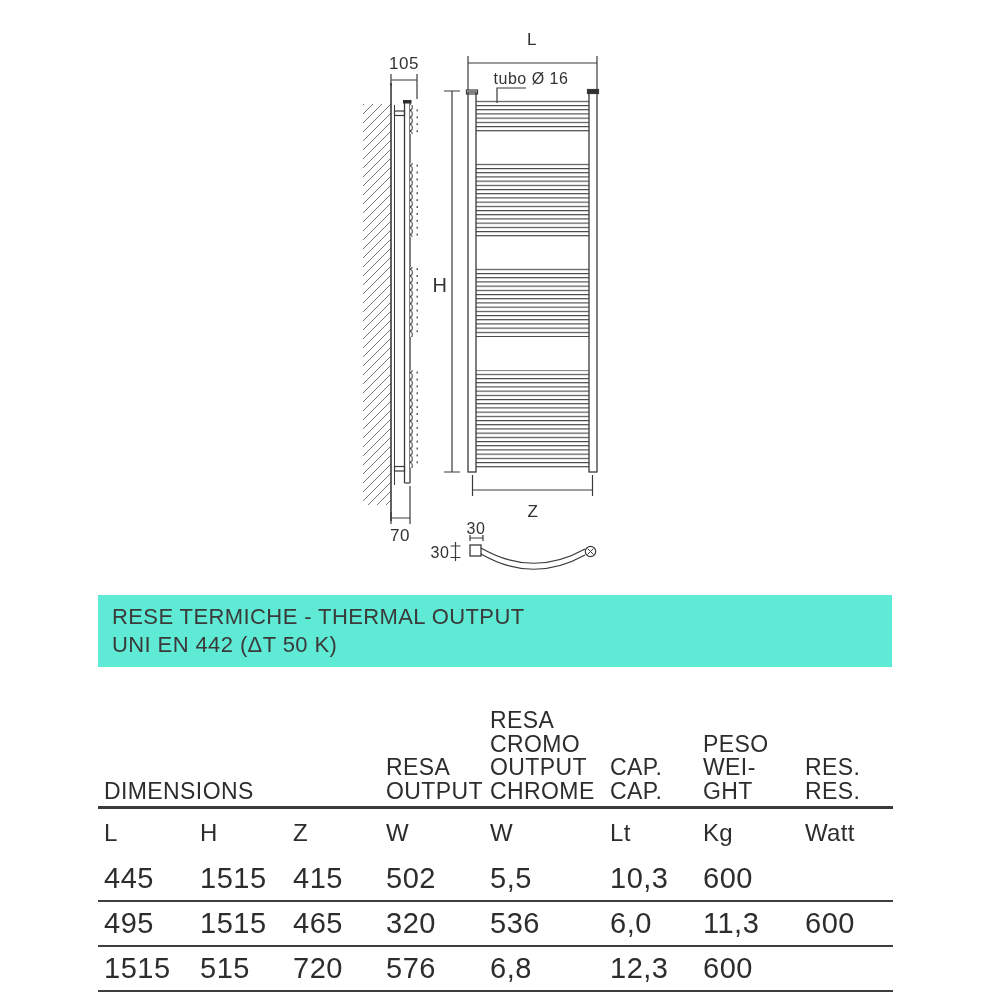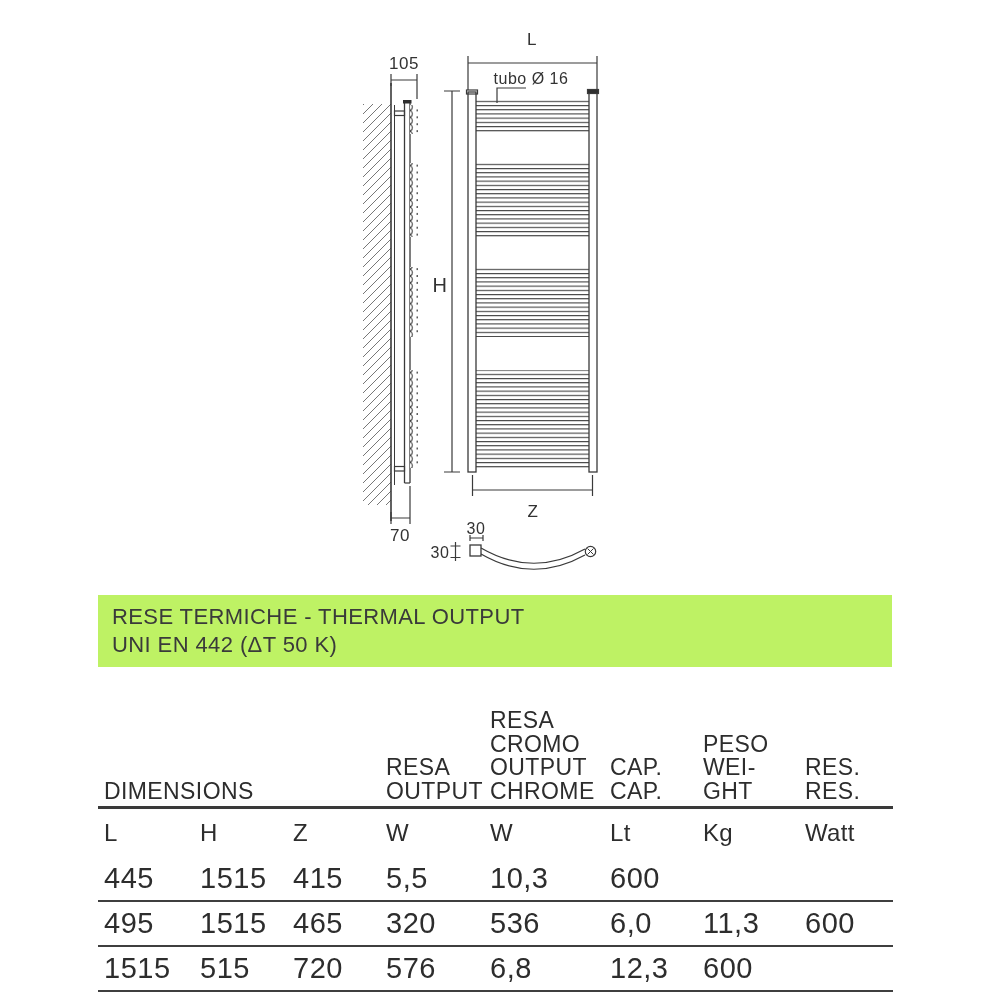--- a/index.html
+++ b/index.html
@@ -97,21 +97,21 @@
       <rect x="470" y="545" width="11" height="11" stroke-width="1.3"></rect>
       <path d="M481,548 Q533,578 585,549"></path>
       <path d="M481,554 Q533,584 585,555"></path>
       <circle cx="590.5" cy="551.5" r="5.2"></circle>
       <path d="M587.5,548.5 L593.5,554.5 M593.5,548.5 L587.5,554.5" stroke-width="1"></path>
     </g>
     <text class="dim-label fs16" x="476" y="534" text-anchor="middle">30</text>
     <text class="dim-label fs16" x="440" y="558" text-anchor="middle">30</text>
   </svg>
 
-  <div class="banner" style="background:#bef264;">
+  <div class="banner" style="background:#5eead4;">
     <div class="banner-left">
       <div>RESE TERMICHE - THERMAL OUTPUT</div>
       <div>UNI EN 442 (ΔT 50 K)</div>
     </div>
     <div class="banner-right">
     </div>
   </div>
 
   <div class="spec-table">
 
@@ -149,20 +149,21 @@
     <div class="uh">Z</div>
     <div class="uh">W</div>
     <div class="uh">W</div>
     <div class="uh">Lt</div>
     <div class="uh">Kg</div>
     <div class="uh">Watt</div>
 
     <div class="cell">445</div>
     <div class="cell">1515</div>
     <div class="cell">415</div>
+    <div class="cell">502</div>
     <div class="cell">5,5</div>
     <div class="cell">10,3</div>
     <div class="cell">600</div>
 
     <div class="divider thin"></div>
 
     <div class="cell">495</div>
     <div class="cell">1515</div>
     <div class="cell">465</div>
     <div class="cell">320</div>

